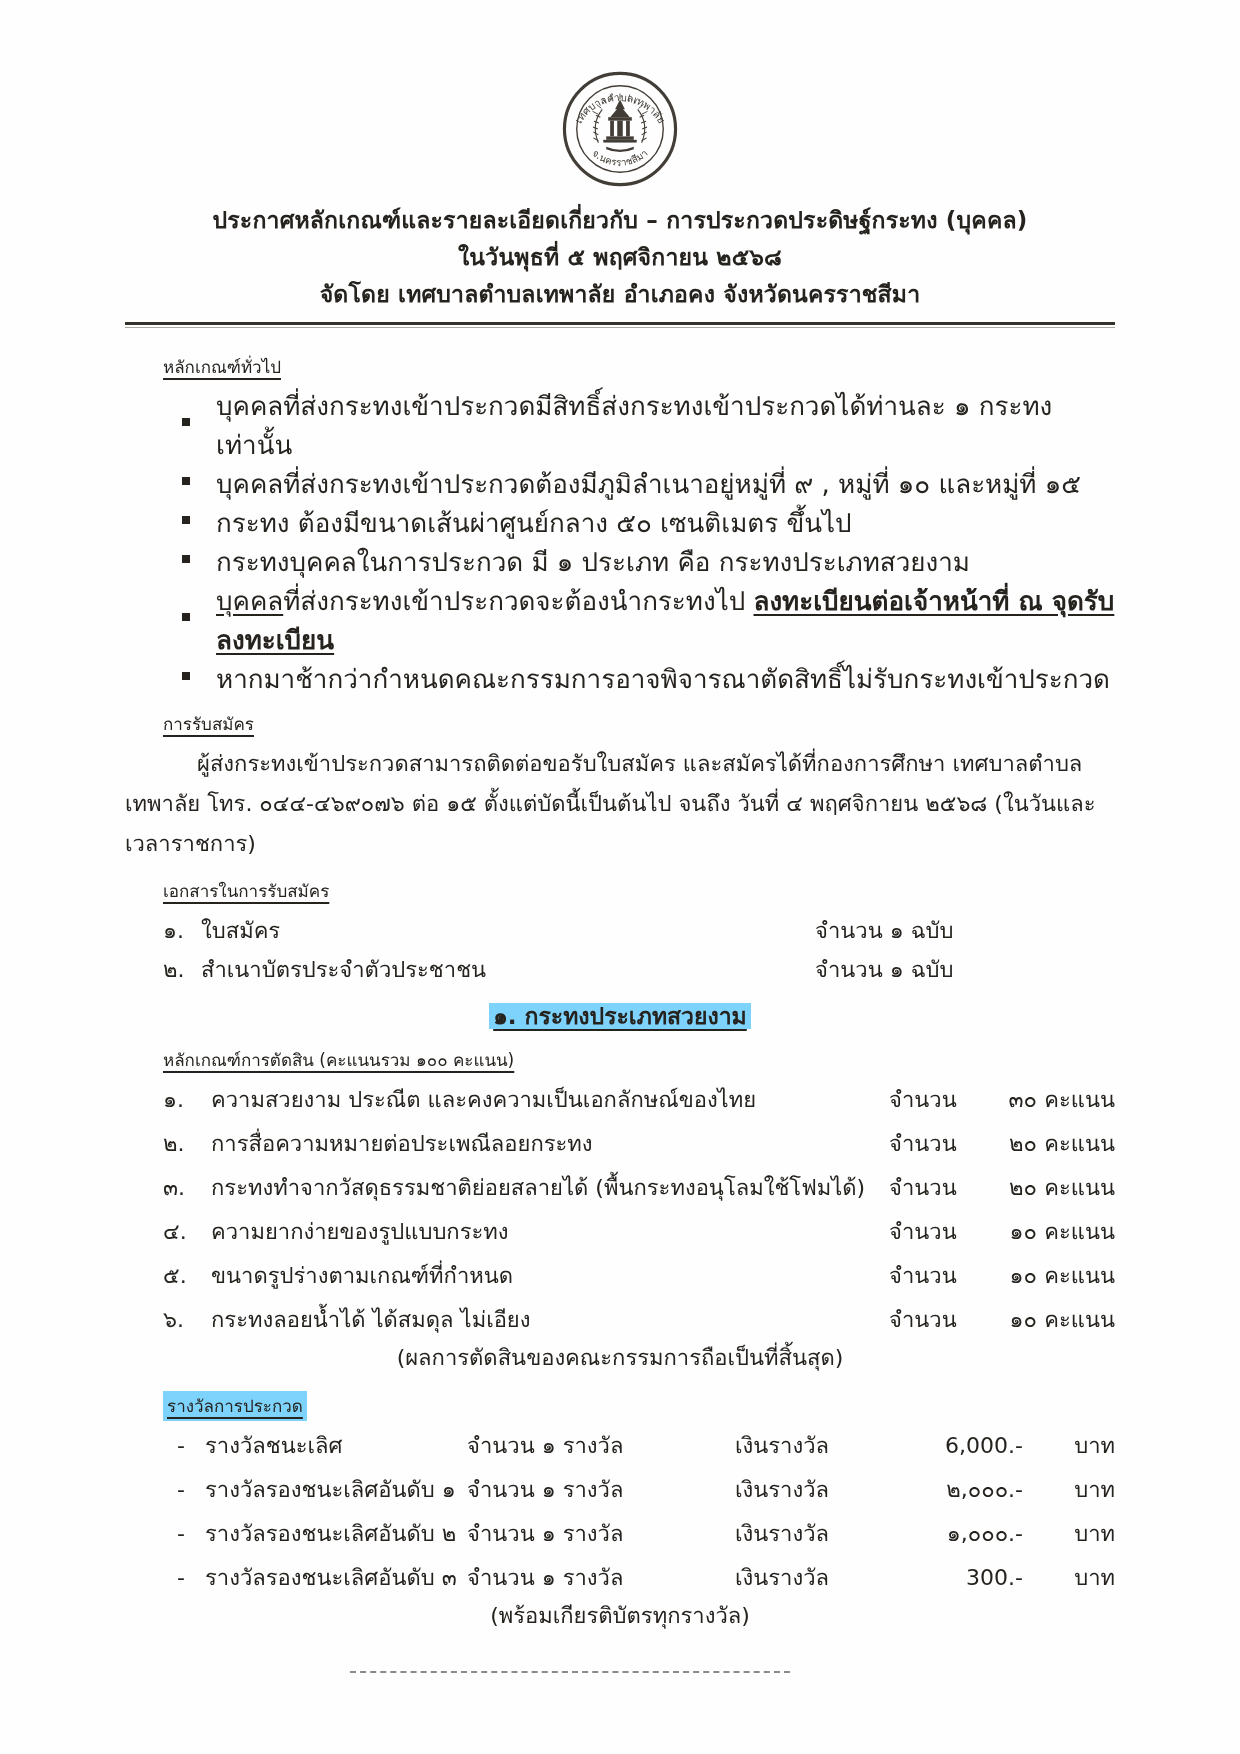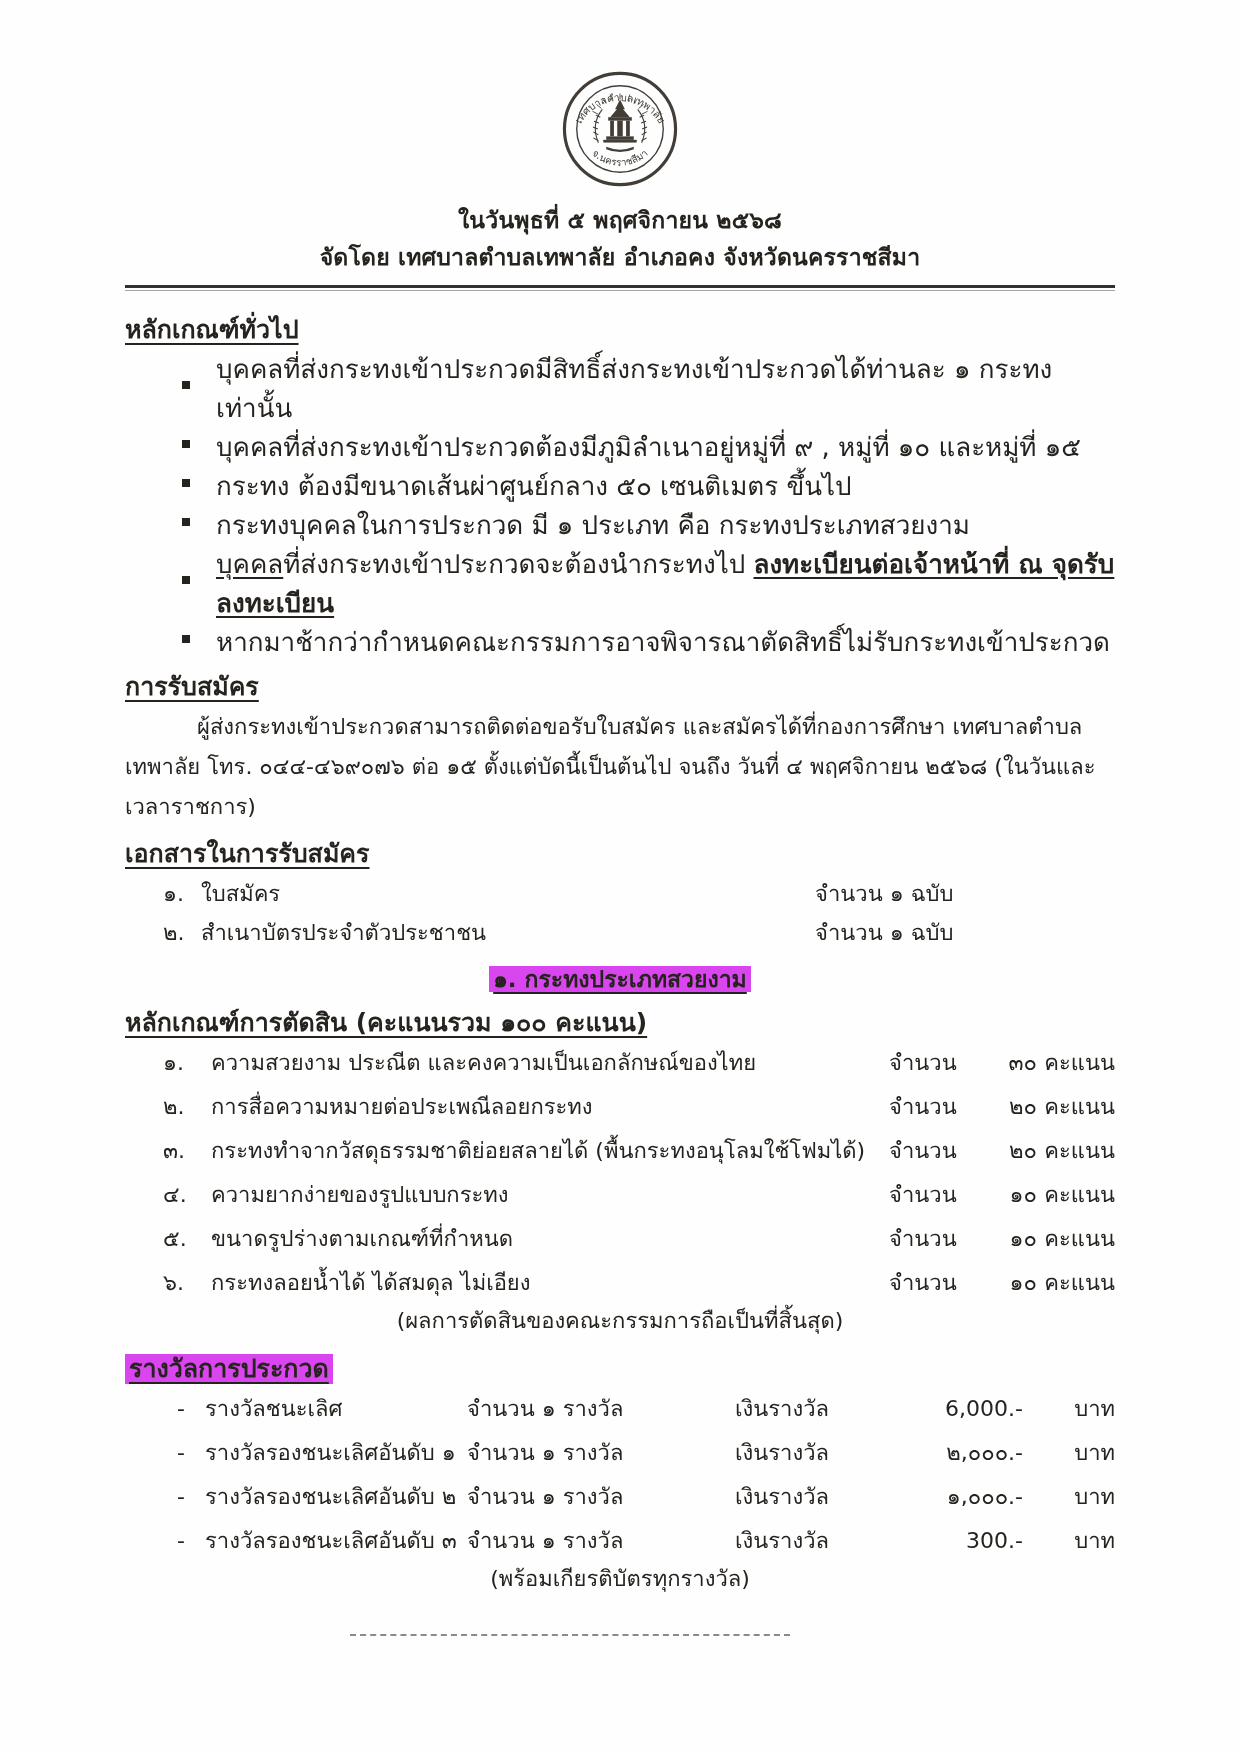--- a/index.html
+++ b/index.html
@@ -25,27 +25,28 @@
   }
   .rule {
     margin-top:9px;
     border-top:3px solid #35322e;
     border-bottom:1px solid #aaa7a2;
     height:6px;
   }
   
   .sec-heading {
     display:inline-block;
-    font-weight:bold; font-size:25px;
+    font-weight:normal; font-size:17px;
     text-decoration:underline;
     text-underline-offset:5px;
     text-decoration-thickness:1.5px;
     line-height:30px;
-  }
-  .hl { background:#d946ef; padding:0 4px; }
+    margin-left:38px;
+  }
+  .hl { background:#7dd3fc; padding:0 4px; }
   .mt-sec { margin-top:24px; }
   .mt-row { margin-top:5px; }
   
   .bullet-row { display:flex; align-items:flex-end; font-size:26px; line-height:39px; }
   .sq {
     flex:0 0 auto; width:8px; height:8px; background:#26231f;
     margin-left:57px; margin-right:26px; position:relative; top:-4px; align-self:center;
   }
   .b-underline { text-decoration:underline; text-underline-offset:4px; }
   .b-bold-underline { font-weight:bold; text-decoration:underline; text-underline-offset:4px; }
@@ -133,20 +134,21 @@
       <g stroke="#423d36" stroke-width="1.1" fill="none">
         <path d="M 38 74 C 33 62 34 50 42 40"></path>
         <path d="M 38 72 l -5 -3 M 38 66 l -5 -3 M 37.5 60 l -5 -2 M 38.5 54 l -5 -2 M 40 48 l -4.5 -2"></path>
         <path d="M 82 74 C 87 62 86 50 78 40"></path>
         <path d="M 82 72 l 5 -3 M 82 66 l 5 -3 M 82.5 60 l 5 -2 M 81.5 54 l 5 -2 M 80 48 l 4.5 -2"></path>
       </g>
     </svg>
   </div>
 
   <div class="header-block">
+    <div class="title-line">ประกาศหลักเกณฑ์และรายละเอียดเกี่ยวกับ – การประกวดประดิษฐ์กระทง (บุคคล)</div>
     <div class="title-line">ในวันพุธที่  ๕  พฤศจิกายน  ๒๕๖๘</div>
     <div class="title-line">จัดโดย   เทศบาลตำบลเทพาลัย  อำเภอคง  จังหวัดนครราชสีมา</div>
     <div class="rule"></div>
   </div>
 
   <div class="mt-sec">
     <span class="sec-heading">หลักเกณฑ์ทั่วไป</span>
 
     <div class="bullet-row mt-row">
       <span class="sq"></span>

